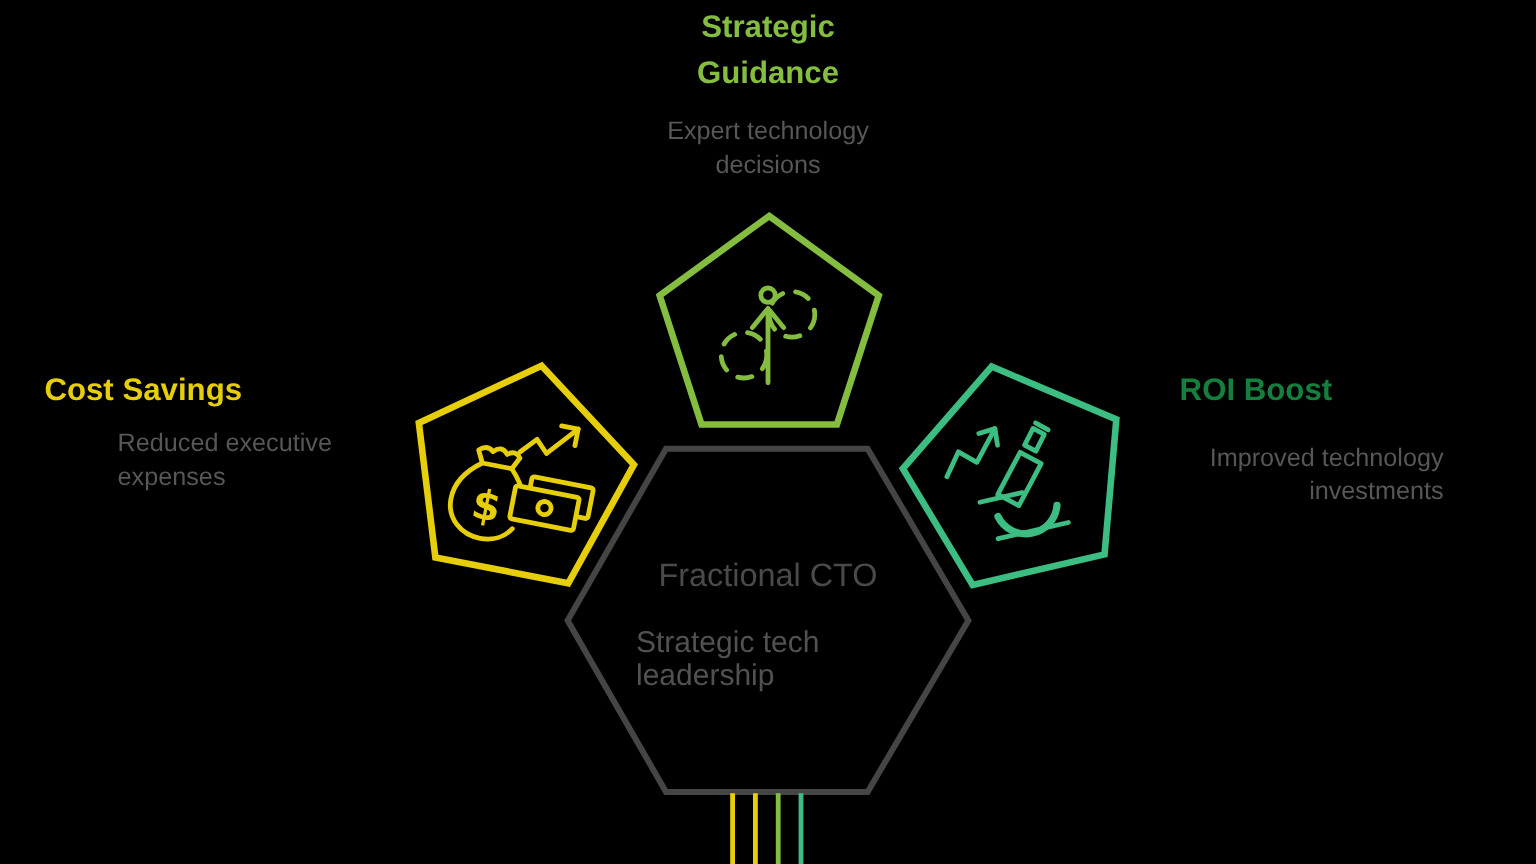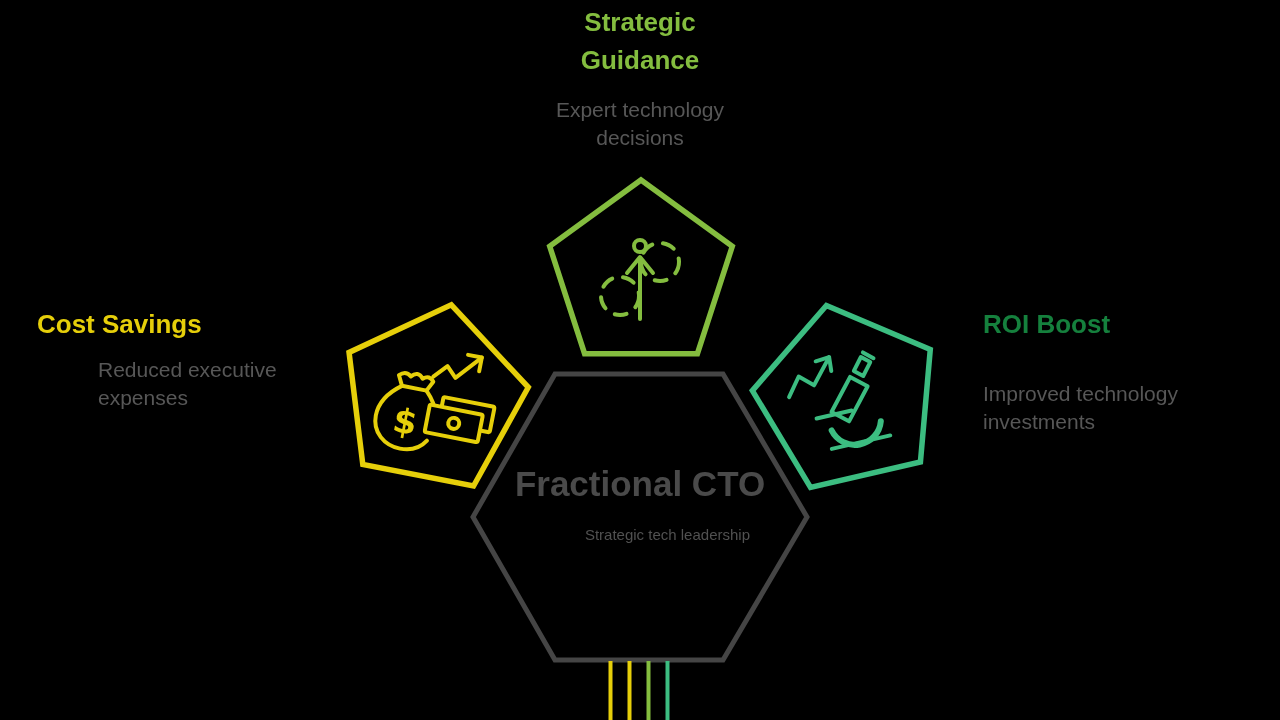--- a/index.html
+++ b/index.html
@@ -10,25 +10,25 @@
   }
   .stage svg { position:absolute; left:0; top:0; }
   .label { position:absolute; }
   .ttl { font-weight:700; font-size:26px; line-height:38px; }
   .sub { font-weight:400; font-size:21px; line-height:28px; color:#575757; }
   .top-title    { left:530px; top:3px;  width:220px; text-align:center; color:#84bd3f; }
   .top-sub      { left:520px; top:96px; width:240px; text-align:center; }
   .left-title   { left:37px;  top:305px; width:260px; text-align:left; color:#e6cf0a; }
   .left-sub     { left:98px;  top:356px; width:200px; text-align:left; }
   .right-title  { left:983px; top:305px; width:260px; text-align:left; color:#15803d; }
-  .right-sub    { left:983px; top:380px; width:220px; text-align:left; }
+  .right-sub    { left:983px; top:368px; width:220px; text-align:right; }
   .center-title { left:490px; top:464px; width:300px; text-align:center;
-                  font-weight:700; font-size:35px; color:#4a4a4a; }
-  .center-sub   { left:530px; top:521px; width:220px; text-align:right;
-                  font-size:15px; line-height:28px; color:#515151; }
+                  font-weight:400; font-size:27px; color:#4a4a4a; }
+  .center-sub   { left:530px; top:521px; width:220px; text-align:left;
+                  font-size:25px; line-height:28px; color:#515151; }
 </style>
 </head>
 <body>
 
 <div class="stage">
 
   <svg width="1280" height="720" viewBox="0 0 1280 720">
 
     <polygon points="555,374 723,374 807,517 723,660 555,660 473,517" fill="#000" stroke-width="5" stroke="#454545"></polygon>
 

